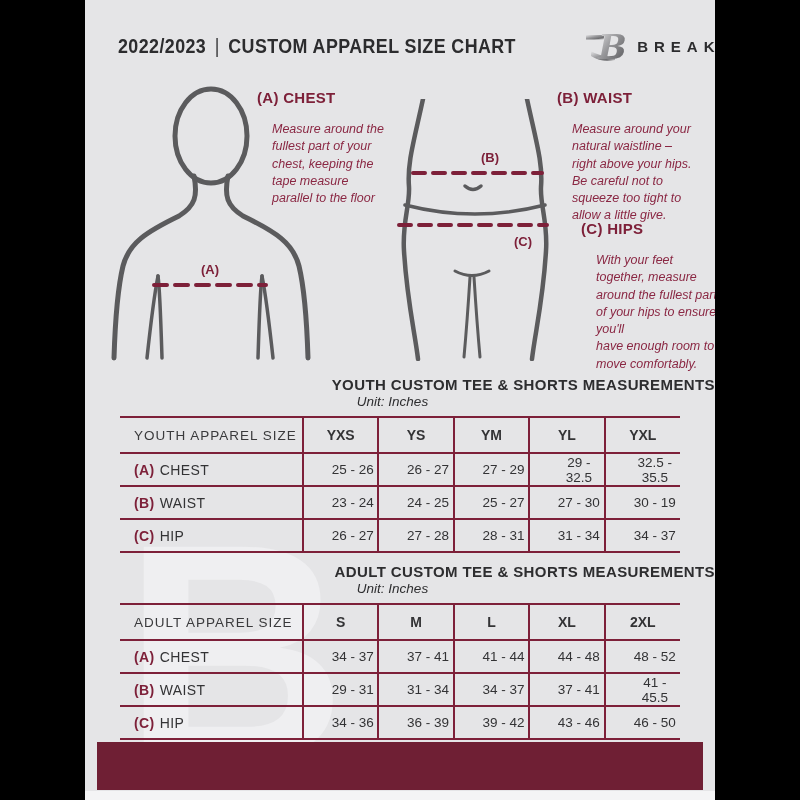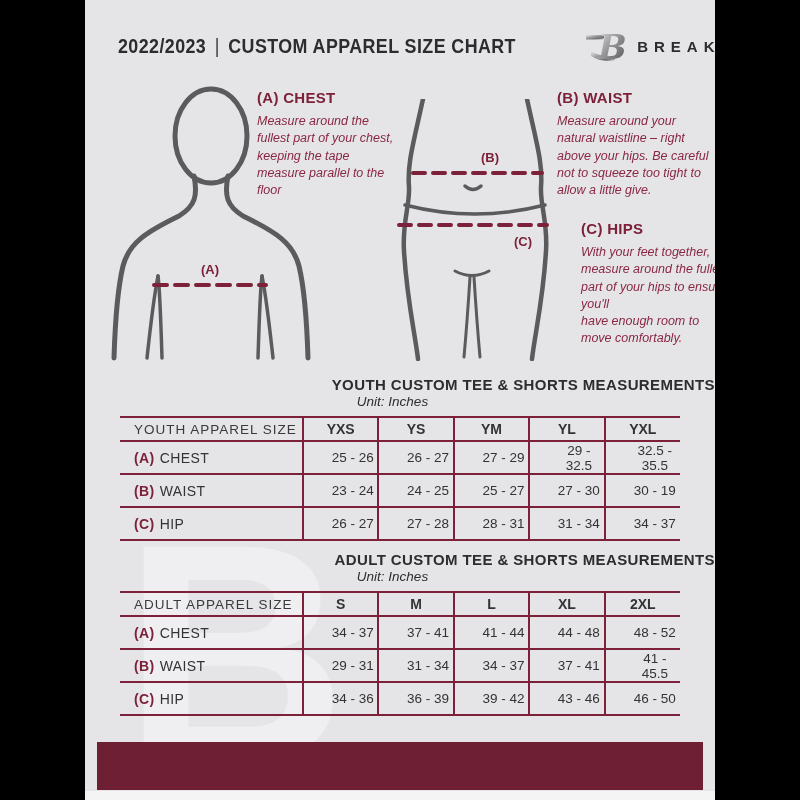--- a/index.html
+++ b/index.html
@@ -41,21 +41,21 @@
   .fig-left{left:16px;top:2px;}
   .fig-right{left:308px;top:15px;}
   .guide-block{position:absolute;color:#7d2039;}
   .guide-chest{left:172px;top:5px;width:142px;}
   .guide-waist{left:472px;top:5px;width:152px;}
   .guide-hips{left:496px;top:136px;width:152px;}
   .guide-block h3{
     margin:0 0 7px 0;font-size:15px;font-weight:bold;color:#7d2039;letter-spacing:.3px;
   }
   .guide-block p{
-    margin:0;font-size:12.5px;font-style:italic;line-height:1.38;color:#8a2743;
+    margin:15px;font-size:12.5px;font-style:italic;line-height:1.38;color:#8a2743;
   }
   
   .tables{position:relative;z-index:1;}
   .tbl-title{
     margin:4px 0 0 0;text-align:right;font-size:15px;font-weight:bold;
     color:#2d2d2f;letter-spacing:.4px;
   }
   .tbl-unit{
     margin:1px 15px 0 0;text-align:center;font-size:13.5px;font-style:italic;color:#2d2d2f;
   }
@@ -63,21 +63,21 @@
     width:560px;margin:7px auto 0 auto;border-collapse:collapse;table-layout:fixed;
     border-top:2px solid #7d2039;border-bottom:2px solid #7d2039;
   }
   col.c-label{width:183px;}
   th,td{
     border-left:2px solid #7d2039;padding:0;text-align:center;
     color:#333335;background:transparent;
   }
   th:first-child,td:first-child{border-left:none;}
   tbody tr{border-top:2px solid #7d2039;}
-  thead tr{height:24px;}
+  thead tr{height:36px;}
   tbody tr{height:33px;}
   th.size-col-name{
     font-weight:normal;font-size:13.5px;letter-spacing:1px;text-align:left;
     padding-left:14px;color:#3a3a3c;
   }
   th.size-val{font-size:14px;font-weight:bold;}
   td.row-label{text-align:left;padding-left:14px;font-size:14px;letter-spacing:.4px;}
   td.row-label .prefix{color:#7d2039;font-weight:bold;margin-right:5px;}
   td.val{font-size:13.5px;padding-left:24px;}
   .adult-sec{margin-top:10px;}

